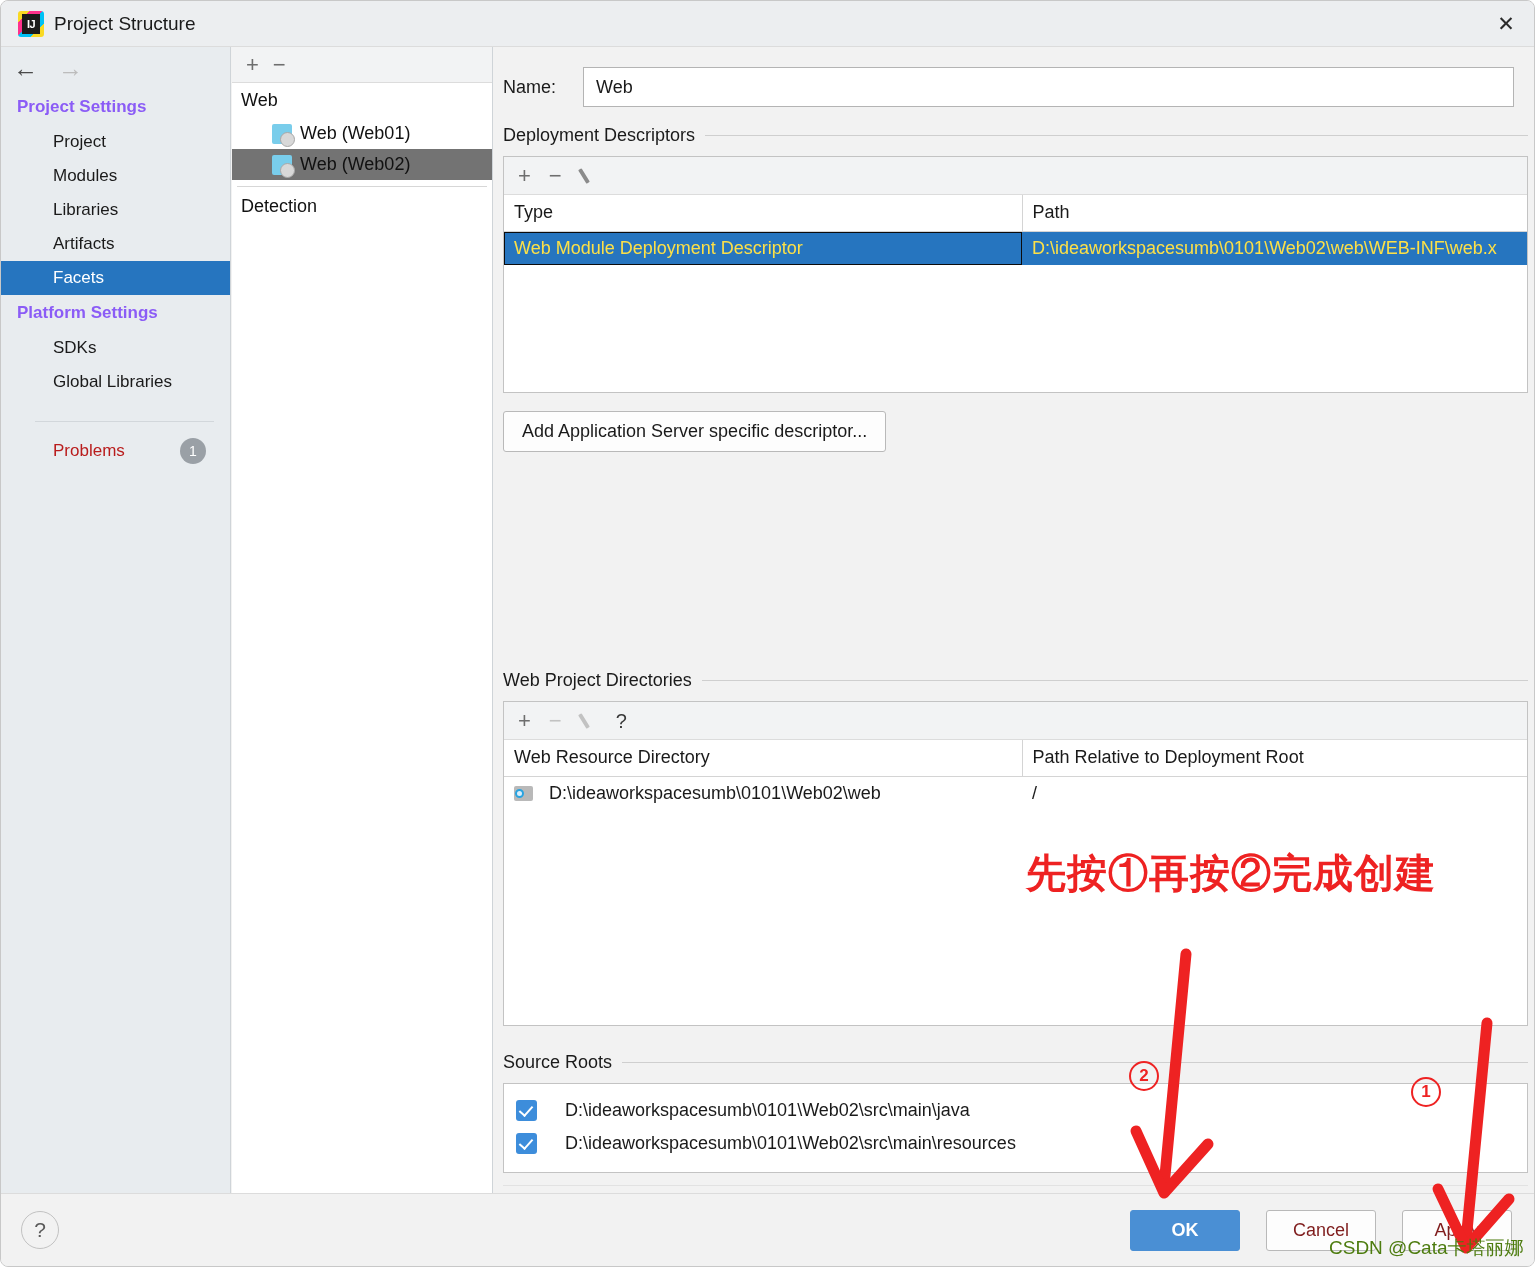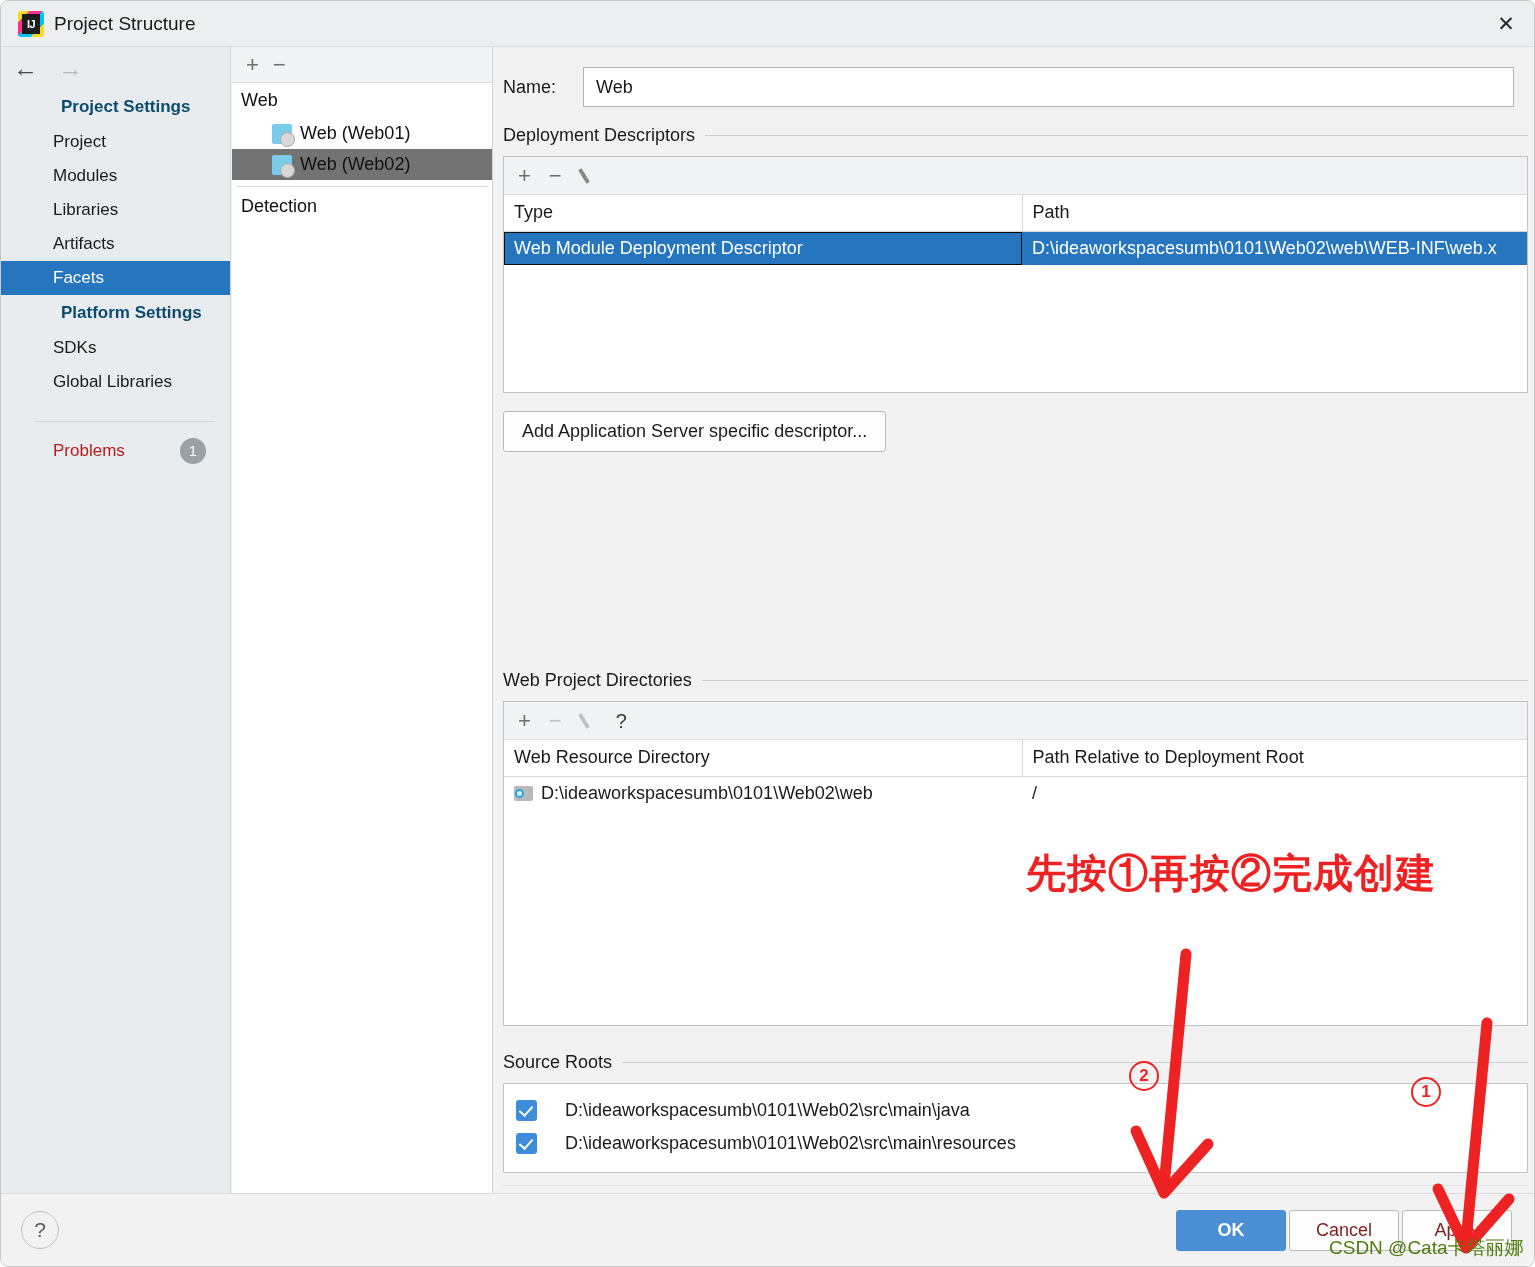--- a/index.html
+++ b/index.html
@@ -52,23 +52,22 @@
     position: absolute; left: 0; top: 46px; width: 230px; bottom: 73px;
     background: #e8ecef;
     border-right: 1px solid #cfd4d8;
   }
   .nav-arrows { height: 42px; display: flex; align-items: center; padding-left: 12px; gap: 20px; }
   .arrow { font-size: 25px; line-height: 1; }
   .arrow.back { color: #4a4a4a; }
   .arrow.fwd { color: #bcbcbc; }
 
   .nav-group-title {
-    font-size: 17px; font-weight: bold; color: #0c4a6e;
+    font-size: 17px; font-weight: bold; color: #8b5cf6;
     padding: 8px 0 8px 16px;
-    margin-left: 44px;
   }
   .nav-item {
     font-size: 17px; color: #1a1a1a;
     padding: 7px 0 7px 52px;
     cursor: default;
   }
   .nav-item.selected { background: #2675bf; color: #ffffff; }
 
   .nav-sep {
     margin: 22px 16px 0 34px; height: 1px; background: #d2d7db;
@@ -183,37 +182,37 @@
     border-bottom: 1px solid #d4d4d4;
     border-right: 1px solid #d4d4d4;
   }
   table.grid th:last-child { border-right: none; }
   table.grid td {
     font-size: 18px; color: #1a1a1a;
     padding: 6px 0 6px 10px;
     overflow: hidden; white-space: nowrap;
   }
   tr.row-selected td {
-    background: #2675bf; color: #ffffff;
+    background: #2675bf; color: #fde047;
   }
   tr.row-selected td.first {
     outline: 1px solid #0c0c0c; outline-offset: -1px;
   }
 
   .dd-body { height: 127px; }
   .wrd-body { height: 215px; }
 
   .btn {
     background: #fdfdfd; border: 1px solid #b9b9b9; border-radius: 3px;
     font-size: 18px; color: #1a1a1a; font-family: "Liberation Sans", sans-serif;
     padding: 9px 18px; cursor: default;
   }
   .add-desc-wrap { margin: 18px 0 0 9px; }
 
-  .dir-cell { display: flex; align-items: center; gap: 8px; }
+  .dir-cell { display: flex; align-items: center; gap: 16px; }
   .folder-ico {
     width: 19px; height: 15px; background: #b9b9b9; position: relative;
     border-radius: 2px; flex: 0 0 auto;
   }
   .folder-ico::before {
     content: ""; position: absolute; left: 1px; top: 3px;
     width: 9px; height: 9px; border-radius: 50%;
     background: #d9eefb; border: 2px solid #29a3e0;
     box-sizing: border-box;
   }
@@ -266,21 +265,21 @@
   }
   .help-btn {
     width: 38px; height: 38px; border-radius: 50%;
     border: 1px solid #c2c2c2; background: #f2f2f2;
     margin-left: 20px;
     display: flex; align-items: center; justify-content: center;
     font-size: 21px; color: #5a5a5a; cursor: default;
   }
   .bottom-actions {
     margin-left: auto; margin-right: 22px;
-    display: flex; gap: 3px; align-items: center;
+    display: flex; gap: 26px; align-items: center;
   }
   .dlg-btn {
     min-width: 110px; height: 41px;
     border: 1px solid #b9b9b9; border-radius: 3px;
     background: #fdfdfd; color: #7f1d1d;
     font-size: 18px; font-family: "Liberation Sans", sans-serif;
     cursor: default;
   }
   .dlg-btn.primary {
     background: #4a8fd4; border-color: #4a8fd4; color: #ffffff; font-weight: bold;

